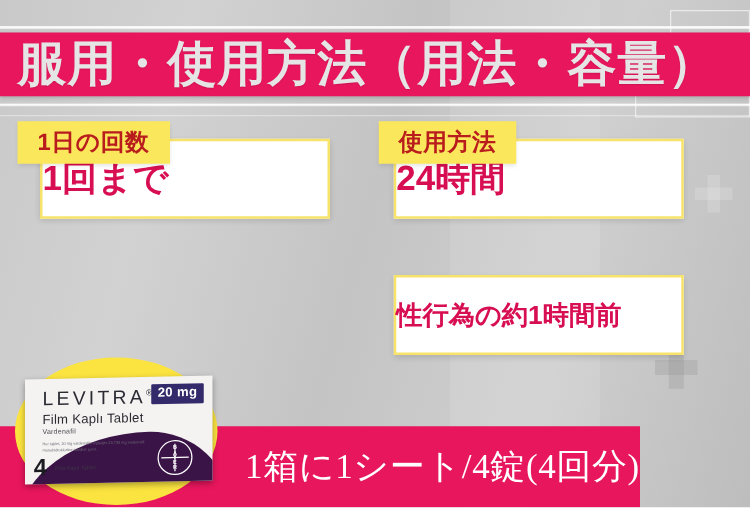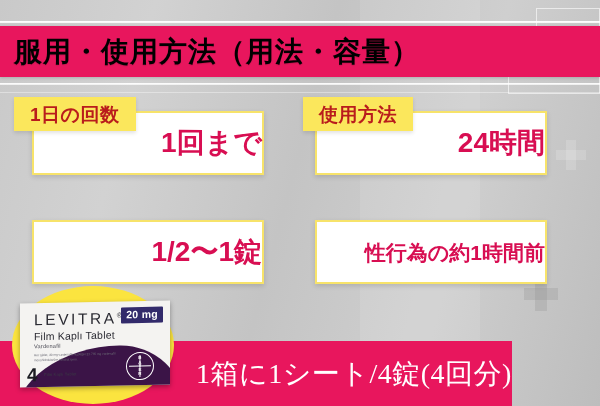--- a/index.html
+++ b/index.html
@@ -52,22 +52,22 @@
     width: 600px;
     height: 51px;
     background: #e8165d;
     display: flex;
     align-items: center;
     box-sizing: border-box;
     padding-left: 14px;
     box-shadow: 0 1px 3px rgba(0,0,0,0.16);
   }
   .title-text {
-    color: #000000;
-    font-size: 28px;
+    color: #e5e5e5;
+    font-size: 39px;
     font-weight: bold;
     letter-spacing: 1px;
     line-height: 1;
     white-space: nowrap;
     text-shadow: 0 1px 1px rgba(0,0,0,0.12);
   }
   .title-rule-top {
     position: absolute;
     left: 0; top: 21px; width: 600px; height: 2px;
     background: rgba(255,255,255,0.85);
@@ -89,21 +89,21 @@
     left: 18px;
     top: 14px;
     width: 232px;
     height: 64px;
     background: #ffffff;
     border: 2px solid #f7e36a;
     box-sizing: border-box;
     box-shadow: 0 2px 5px rgba(0,0,0,0.14);
     display: flex;
     align-items: center;
-    justify-content: flex-end;
+    justify-content: flex-start;
   }
   .card-value {
     color: #d80e52;
     font-size: 28px;
     font-weight: bold;
     line-height: 1;
     white-space: nowrap;
     letter-spacing: 0px;
   }
   .card-value.long {
@@ -347,23 +347,20 @@
   <div class="card" id="card-interval">
     <div class="card-body">
       <div class="card-value">24時間</div>
     </div>
     <div class="card-tab">
       <div class="card-tab-label">使用方法</div>
     </div>
   </div>
 
   <div class="card" id="card-amount">
-    <div class="card-body">
-      <div class="card-value">1/2〜1錠</div>
-    </div>
   </div>
 
   <div class="card" id="card-timing">
     <div class="card-body">
       <div class="card-value long">性行為の約1時間前</div>
     </div>
   </div>
 
   <div class="bottom-banner">
     <div class="banner-text">1箱に1シート/4錠(4回分)</div>

